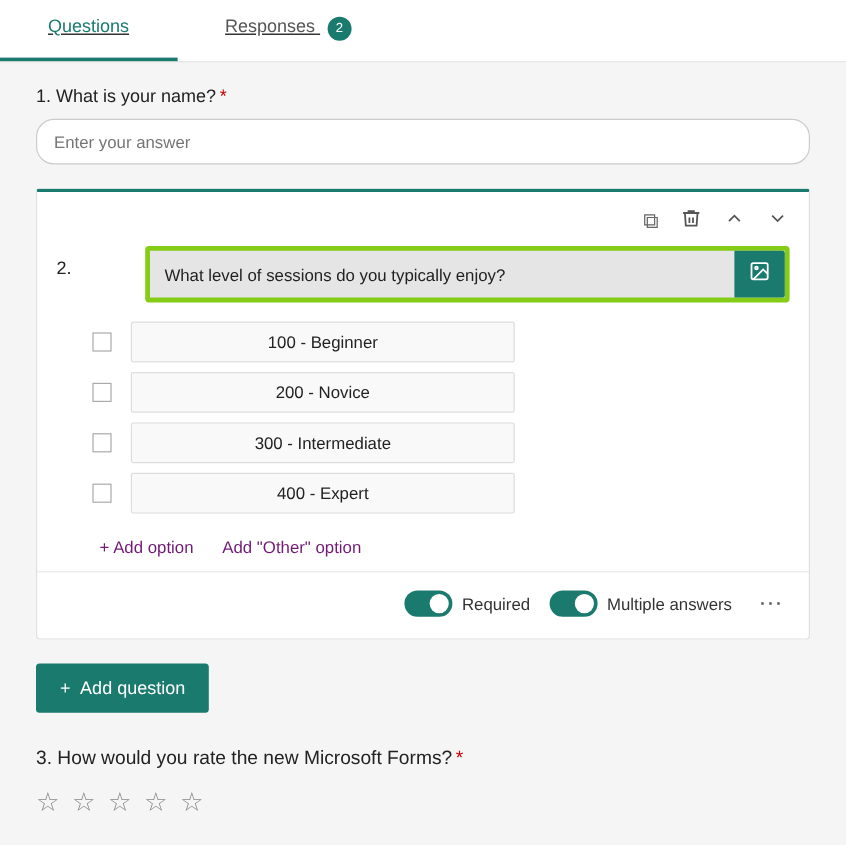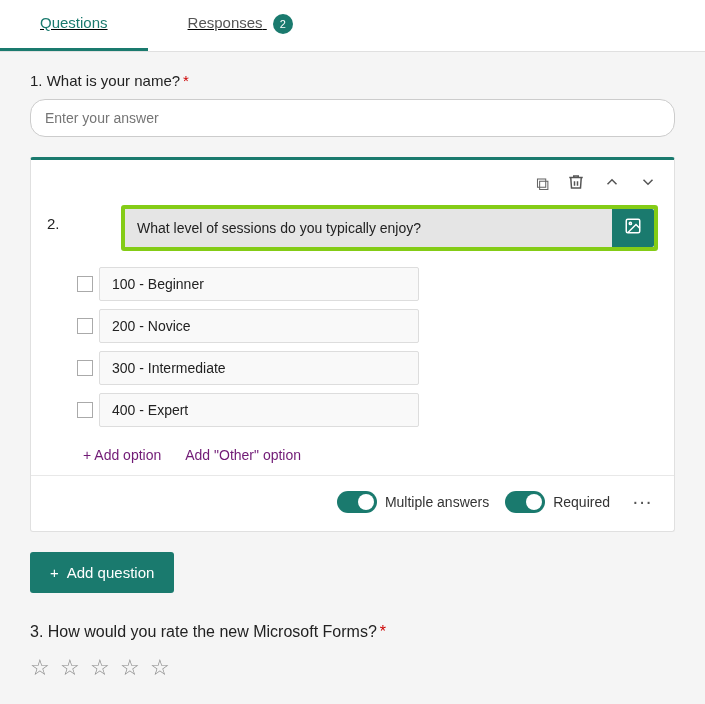--- a/index.html
+++ b/index.html
@@ -151,21 +151,22 @@
     .options-list {
       display: flex;
       flex-direction: column;
       gap: 8px;
       margin-left: 30px;
       margin-bottom: 16px;
     }
     .option-item {
       display: flex;
       align-items: center;
-      gap: 6px;
+      gap: 16px;
+      text-align: center;
     }
     .option-checkbox {
       width: 16px;
       height: 16px;
       border: 1.5px solid #aaa;
       background: #fff;
       flex-shrink: 0;
     }
     .option-text-box {
       flex: 1;
@@ -376,25 +377,25 @@
         </button>
         <button class="add-option-btn">
           <span>Add "Other" option</span>
         </button>
       </div>
     </div>
 
     <div class="card-footer">
       <div class="toggle-group">
         <div class="toggle"></div>
-        <span>Multiple answers</span>
+        <span>Required</span>
       </div>
       <div class="toggle-group">
         <div class="toggle"></div>
-        <span>Required</span>
+        <span>Multiple answers</span>
       </div>
       <button class="more-btn">
         <span>···</span>
       </button>
     </div>
   </div>
 
   <button class="add-question-btn">
     <span>+</span>
     <span>Add question</span>

